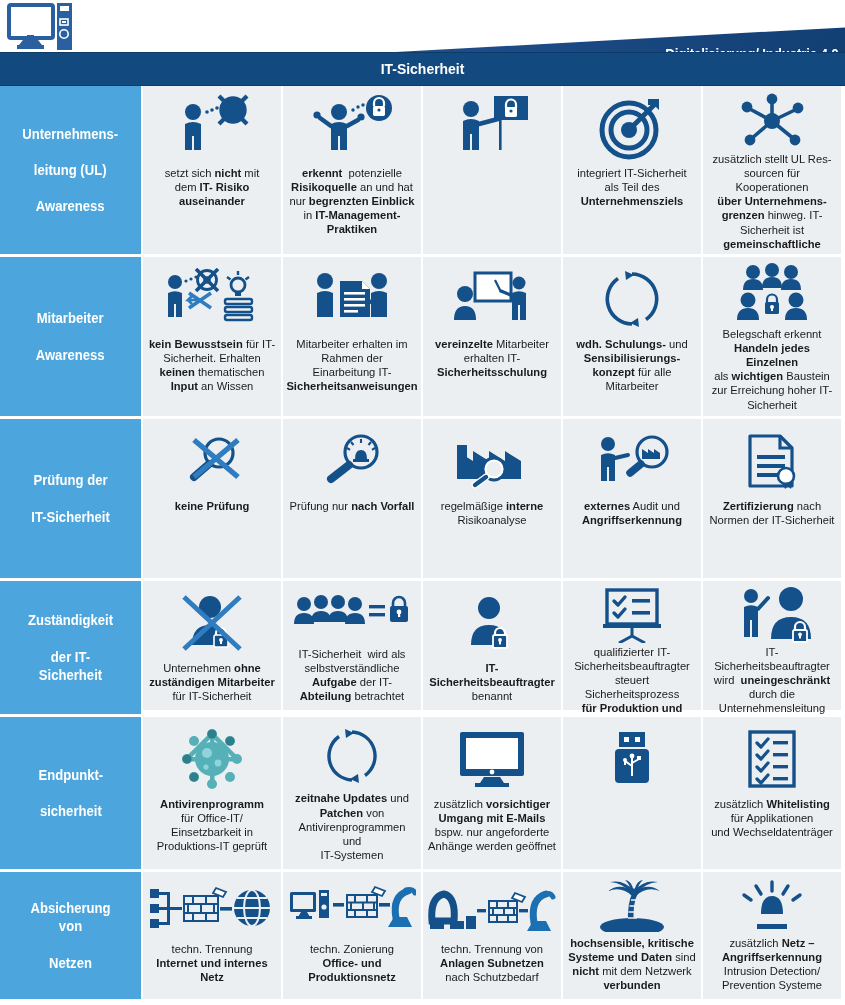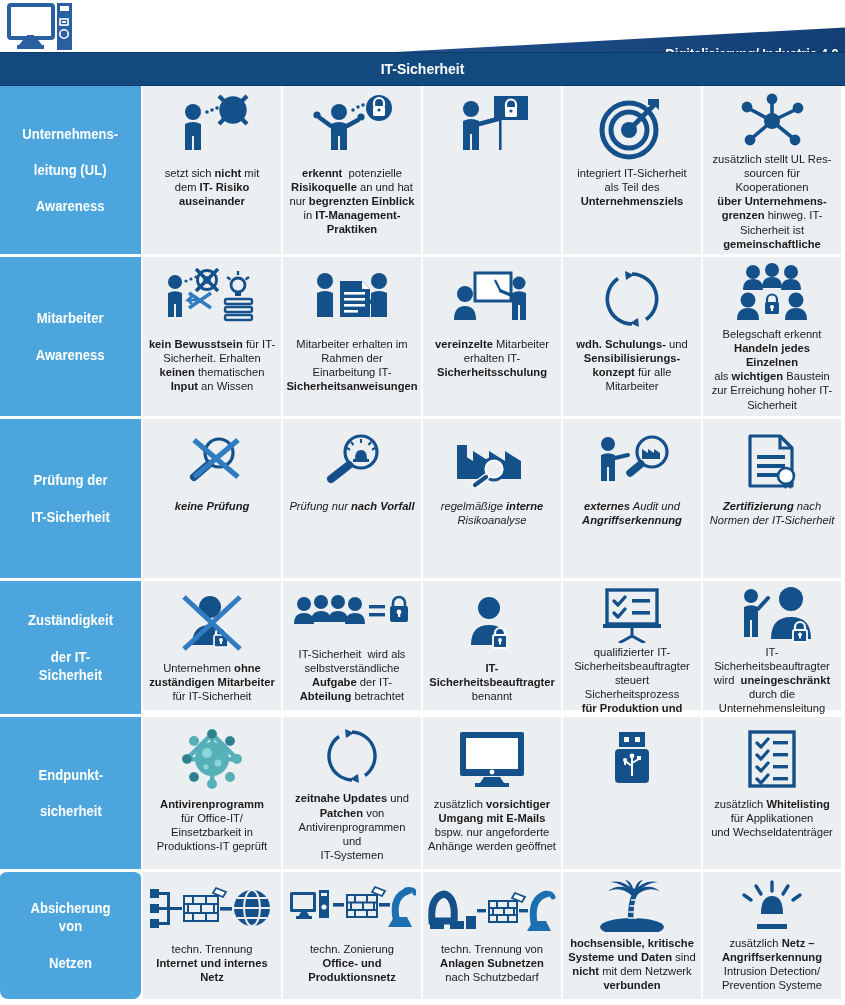--- a/index.html
+++ b/index.html
@@ -54,30 +54,30 @@
   .ico.small{height:62px;}
   .cap{
      font-size:11.2px;line-height:1.26;text-align:center;color:#1a1a1a;
      margin-top:2px;
   }
   .cap b{font-weight:bold;}
 
   
   .r1 .cell{height:168px;}
   .r2 .cell{height:162px;}
-  .r3 .cell{height:162px;font-style:italic;}
+  .r3 .cell{height:162px;}
   .r4 .cell{height:132px;}
   .r5 .cell{height:155px;}
   .r6 .cell{height:130px;}
   .r1 .rowlabel{height:168px;}
   .r2 .rowlabel{height:162px;}
   .r3 .rowlabel{height:162px;}
   .r4 .rowlabel{height:136px;}
   .r5 .rowlabel{height:155px;}
-  .r6 .rowlabel{height:130px;border-radius:8px;}
+  .r6 .rowlabel{height:130px;}
 
   svg{display:block;}
   .dk{fill:#145089;}
   .wh{fill:#ffffff;}
 </style>
 </head>
 <body>
 
 <div class="page">
 

